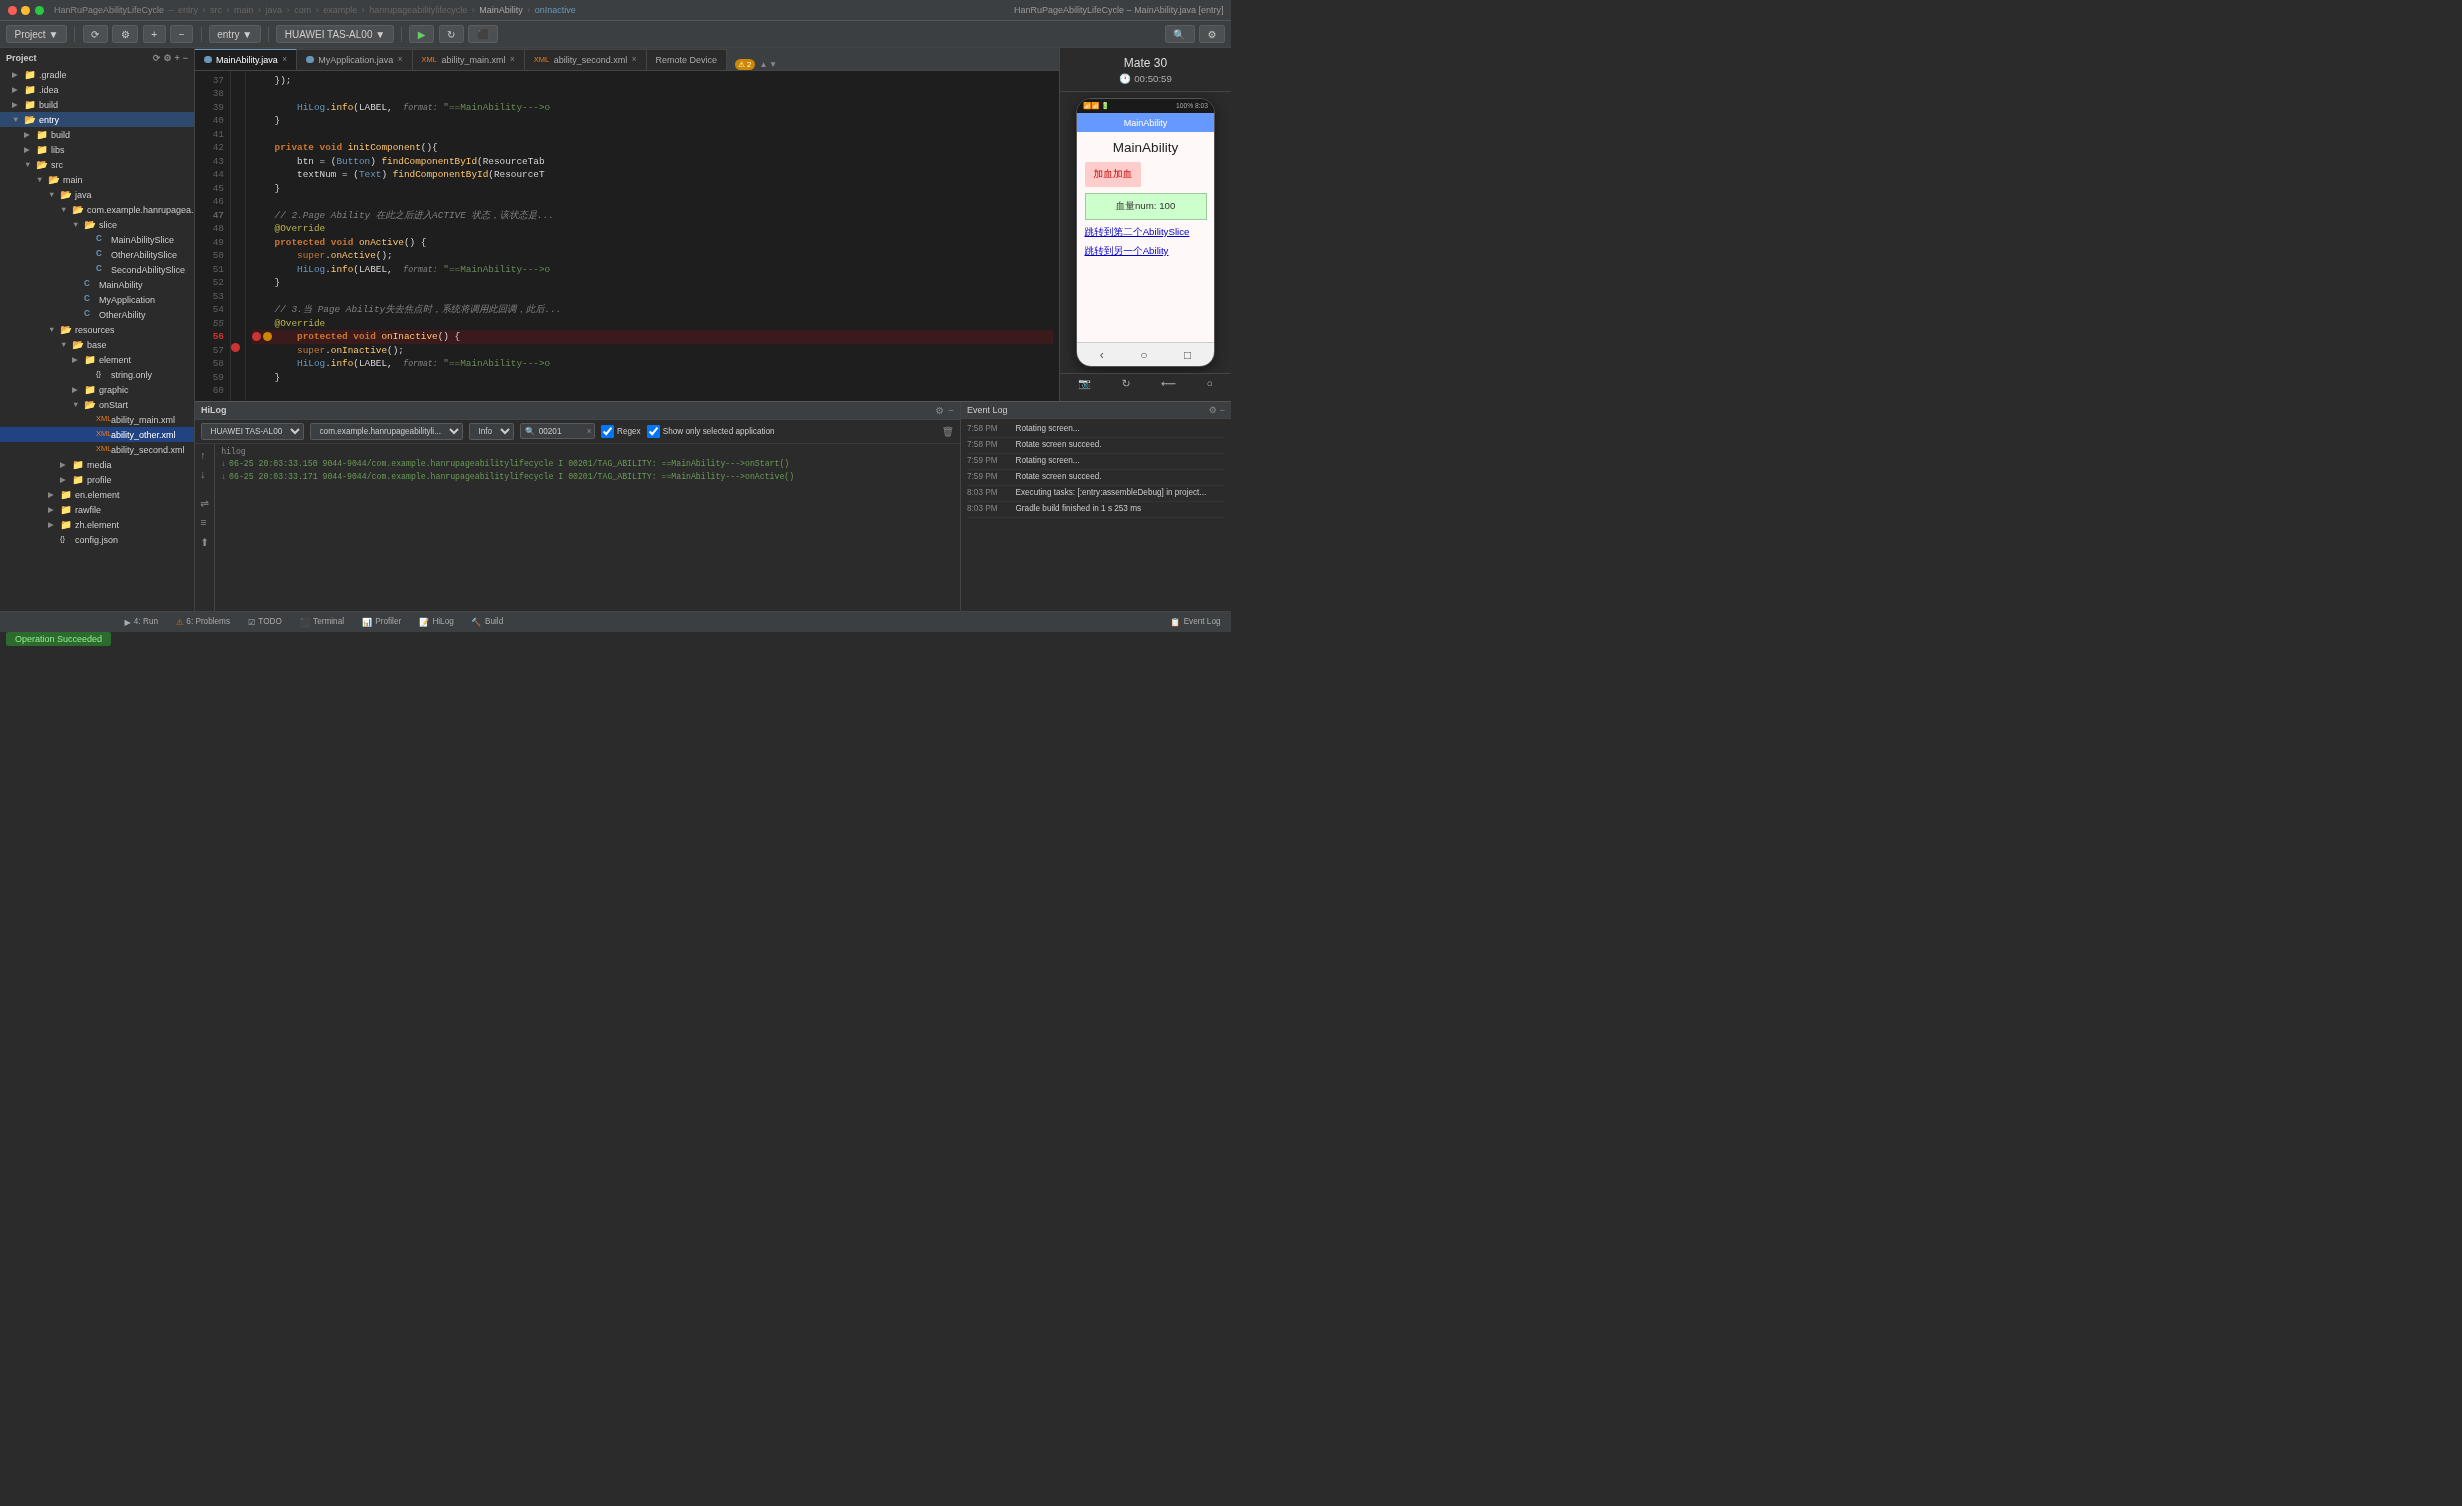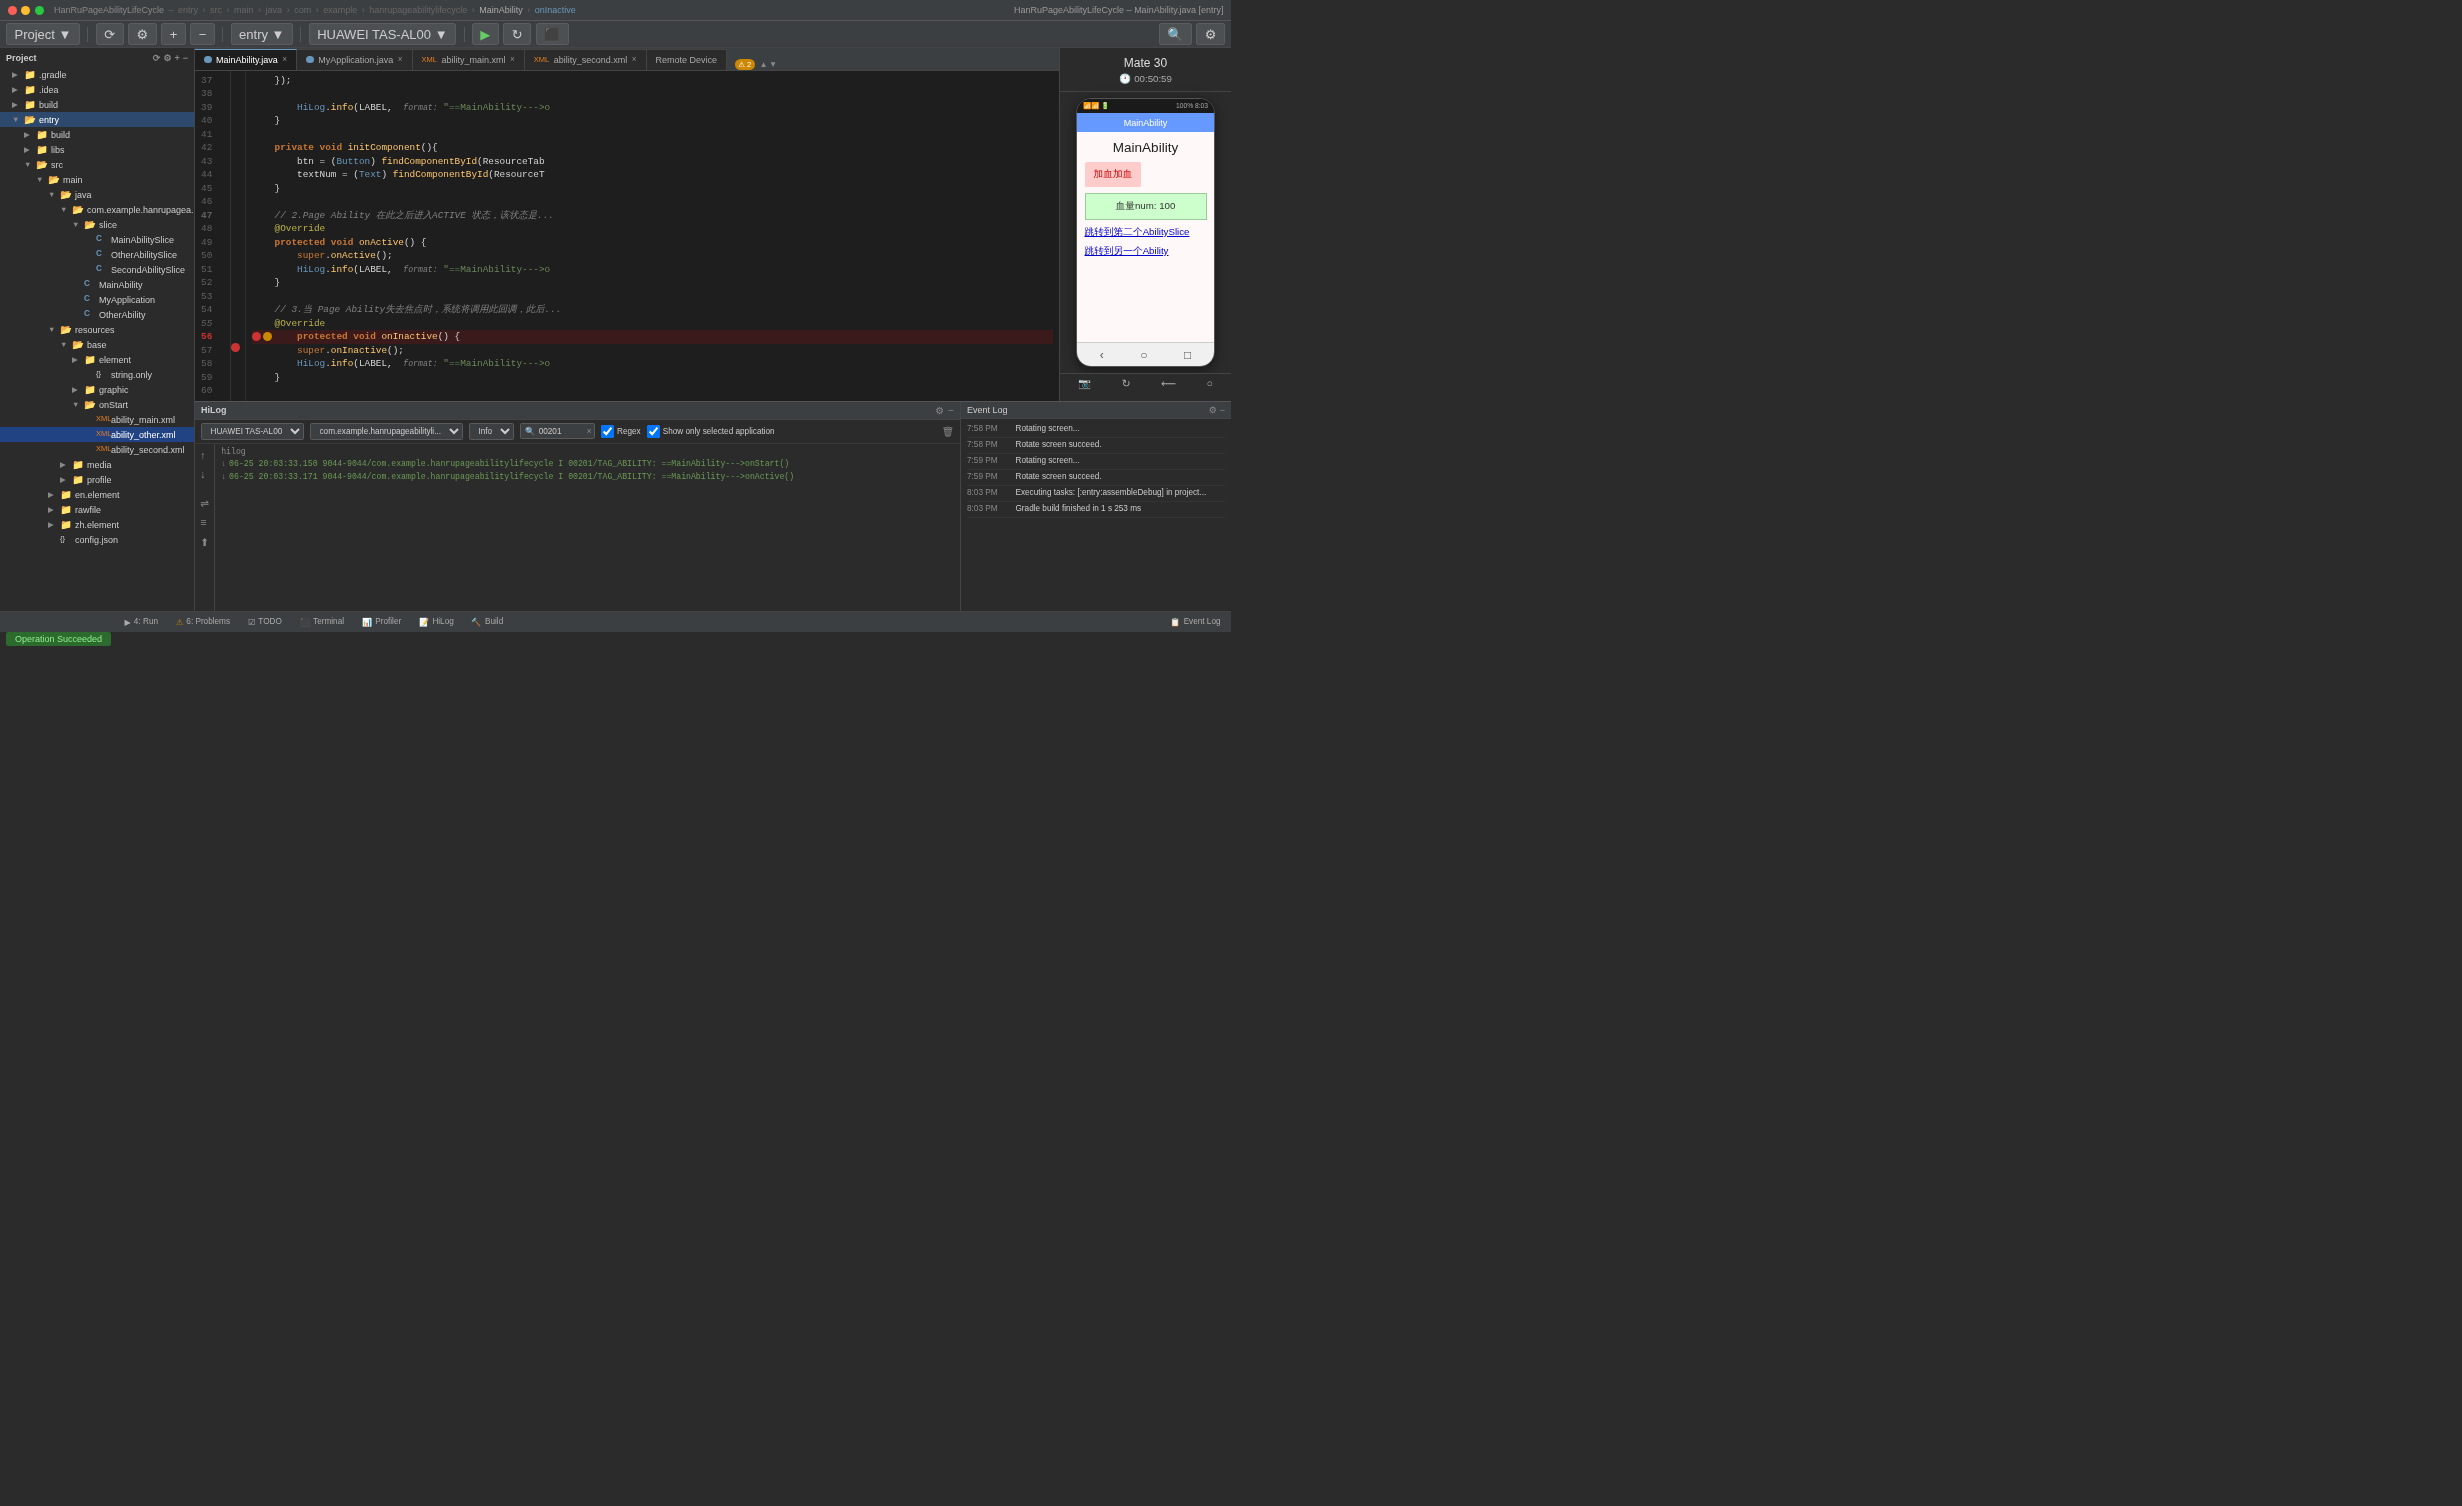--- a/index.html
+++ b/index.html
@@ -31,21 +31,21 @@
       padding: 0 6px;
       gap: 4.5px;
       border-bottom: 0.7px solid #444;
     }
     .toolbar-btn {
       background: #4c5052;
       border: 0.7px solid #5a5d5f;
       color: #ccc;
       padding: 2.2px 7.5px;
       border-radius: 2.2px;
-      font-size: 13px;
+      font-size: 10px;
       cursor: pointer;
       display: flex;
       align-items: center;
       gap: 3px;
     }
     .toolbar-separator { width: 0.7px; height: 15px; background: #555; margin: 0 3px; }
 
     
     .sidebar {
       width: 195px;
@@ -122,20 +122,21 @@
       overflow-y: auto;
       font-family: 'Courier New', monospace;
       font-size: 9.4px;
       position: relative;
       display: flex;
     }
     .line-numbers {
       background: #1e1e1e;
       color: #606060;
       padding: 3px 6px;
+      text-align: right;
       user-select: none;
       min-width: 36px;
       line-height: 13.5px;
       border-right: 0.7px solid #333;
     }
     .code-content {
       flex: 1;
       padding: 3px 6px;
       line-height: 13.5px;
       overflow-x: auto;

